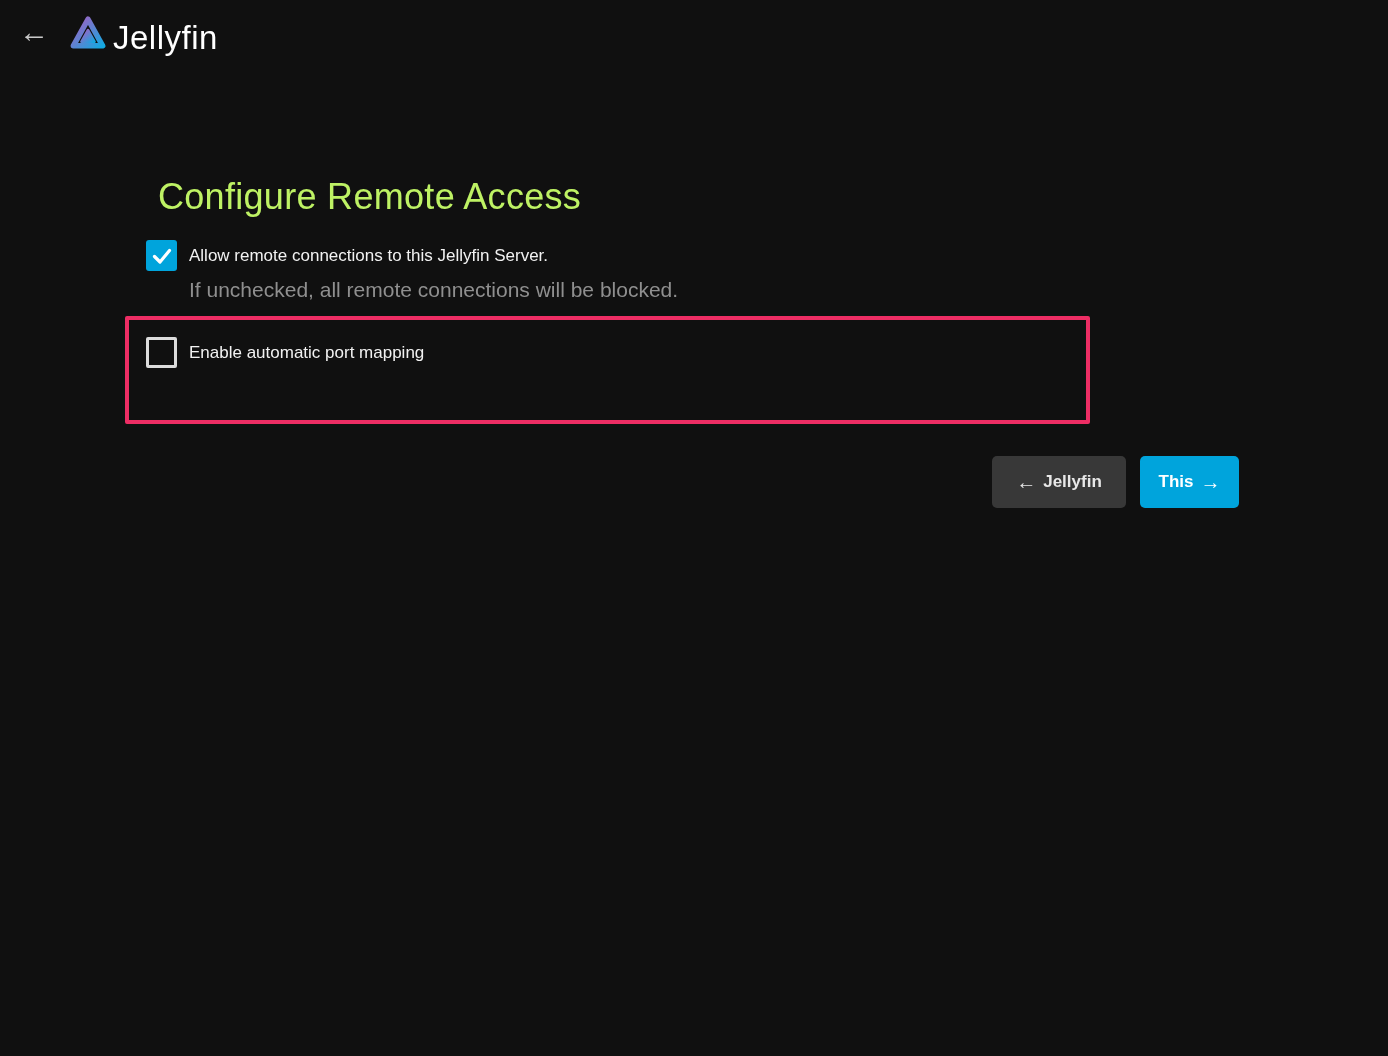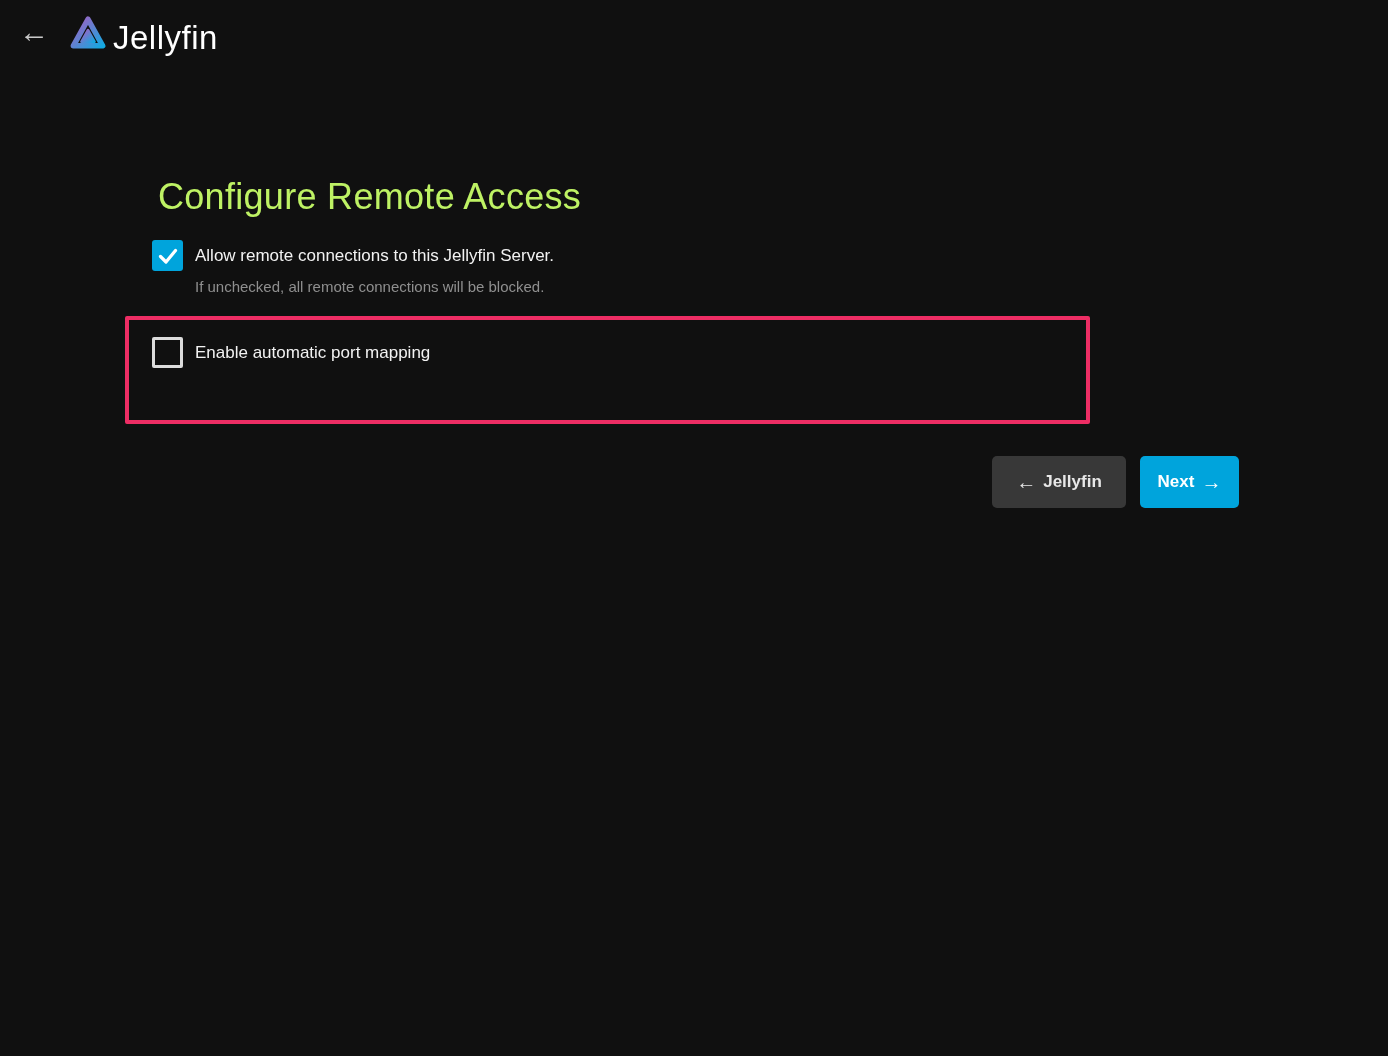--- a/index.html
+++ b/index.html
@@ -33,34 +33,34 @@
 
   
   .page-title {
     position: absolute; left: 146px; top: 176px;
     color: #bef264; font-size: 36px; font-weight: 500;
     letter-spacing: 0.3px;
     margin-left: 12px;
   }
 
   
-  .option { position: absolute; left: 152px; }
+  .option { position: absolute; left: 146px; }
   .option-row { display: flex; align-items: center; }
   .checkbox {
     width: 31px; height: 31px; flex: 0 0 31px;
     border-radius: 3px; cursor: pointer;
     display: flex; align-items: center; justify-content: center;
   }
   .checkbox.checked { background: #00a4dc; }
   .checkbox.unchecked { background: transparent; border: 3px solid #dcdcdc; border-radius: 2px; }
   .option-label {
     margin-left: 12px; color: #f2f2f2; font-size: 17px; cursor: pointer;
   }
   .option-desc {
-    margin: 7px 0 0 43px; color: #8f8f8f; font-size: 15px;
+    margin: 7px 0 0 43px; color: #8f8f8f; font-size: 21px;
   }
   .opt-1 { top: 240px; }
   .opt-2 { top: 337px; }
 
   
   .highlight-box {
     position: absolute; left: 125px; top: 316px;
     width: 965px; height: 108px;
     border: 4px solid #ed2d64; border-radius: 2px;
     pointer-events: none;
@@ -125,18 +125,18 @@
       <label class="option-label">Enable automatic port mapping</label>
     </div>
   </div>
 
   <div class="btn-row">
     <button class="btn btn-previous">
       <span class="arrow">←</span>
       <span>Jellyfin</span>
     </button>
     <button class="btn btn-next">
-      <span>Next</span>
+      <span>This</span>
       <span class="arrow">→</span>
     </button>
   </div>
 
 </div>
 
 </body></html>

